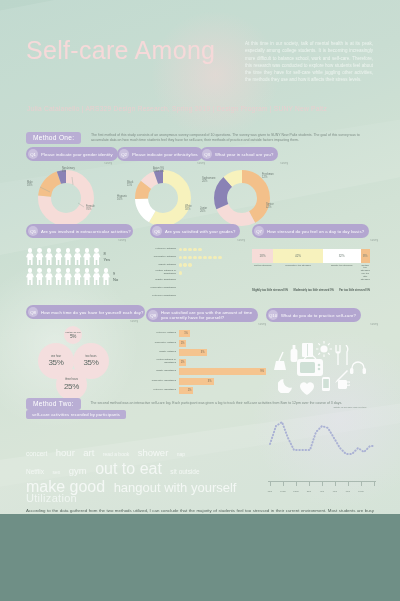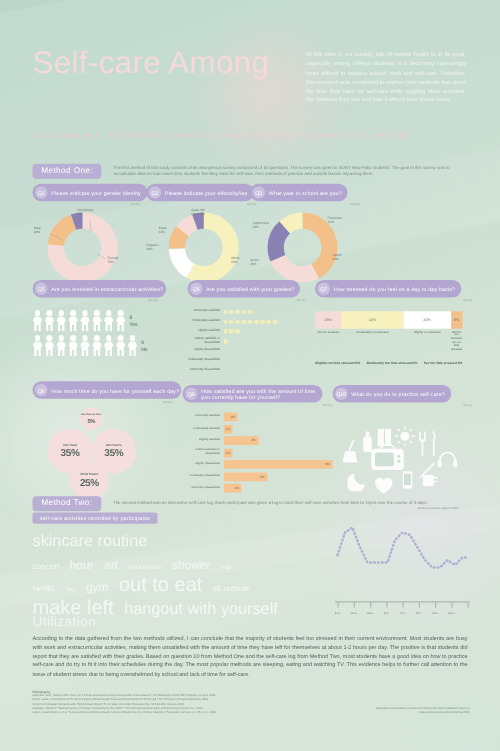--- a/index.html
+++ b/index.html
@@ -1,18 +1,18 @@
 <!DOCTYPE html>
 <html><head>
 <meta charset="utf-8">
 <style>
   html,body{margin:0;padding:0;background:#6f8f86;}
   body{font-family:"Liberation Sans",sans-serif;}
   #poster{
-    position:relative;width:400px;height:601px;overflow:hidden;
+    position:relative;width:400px;height:514px;overflow:hidden;
     background:linear-gradient(160deg,#bcd6cb 0%,#c3dacd 28%,#cfe0d2 52%,#d6e3d6 72%,#cfdfd3 100%);
   }
   
   .band{position:absolute;pointer-events:none;}
   .band1{left:-40px;top:-30px;width:520px;height:240px;background:rgba(255,255,255,.10);
     transform:rotate(-11deg);}
   .band2{left:-60px;top:150px;width:560px;height:300px;background:rgba(255,255,255,.07);
     transform:rotate(-9deg);}
   .band3{left:-60px;top:430px;width:560px;height:220px;background:rgba(255,255,255,.13);
     transform:rotate(-8deg);}
@@ -396,21 +396,21 @@
       </div>
     </div>
   </div>
 
   <div class="card" style="left:26px;top:305px;width:112px;">
     <div class="qpill">
       <span class="qnum">Q8</span>
       <span class="qtext">How much time do you have for yourself each day?</span>
     </div>
     <div class="qsource">survey</div>
-    <div style="position:relative;height:68px;margin-top:3px;font-weight:bold;">
+    <div style="position:relative;height:68px;margin-top:3px;">
       <div class="bub small" style="left:38px;top:0px;width:18px;height:18px;">
         <span class="bt">less than an hour</span>
         <span class="bv">5%</span>
       </div>
       <div class="bub" style="left:12px;top:17px;width:36px;height:36px;">
         <span class="bt">one hour</span>
         <span class="bv">35%</span>
       </div>
       <div class="bub" style="left:47px;top:17px;width:36px;height:36px;">
         <span class="bt">two hours</span>
@@ -572,33 +572,33 @@
     </div>
   </div>
 
   <div class="method-row" id="m2">
     <span class="method-badge">Method Two:</span>
     <span class="method-desc">The second method was an interactive self-care log. Each participant was given a log to track their self-care activities from 8am to 12pm over the course of 3 days.</span>
   </div>
   <div id="m2-sub">self-care activities recorded by participants</div>
 
   <div id="cloud">
-    <span class="w-lg">skincare routine</span><br>
+    <br>
     <span class="w-sm">concert</span>
     <span class="w-md">hour</span>
     <span class="w-md">art</span>
     <span class="w-xs">read a book</span>
     <span class="w-md">shower</span>
     <span class="w-xs">nap</span><br>
     <span class="w-sm">Netflix</span>
     <span class="w-xs">sex</span>
     <span class="w-md">gym</span>
     <span class="w-xl">out to eat</span>
     <span class="w-sm">sit outside</span><br>
-    <span class="w-xl">make left</span>
+    <span class="w-xl">make good</span>
     <span class="w-lg">hangout with yourself</span>
   </div>
 
   <div id="linechart">
     <svg width="108" height="80" viewBox="0 0 108 80">
       <polyline points="2,40 8,22 14,18 20,34 26,46 34,46 42,46 48,28 54,22 60,24 66,34 72,44 78,50 84,50 90,44 96,48 102,42 106,42" fill="none" stroke="#aab1d4" stroke-width="2" stroke-dasharray="0.5 2.6" stroke-linecap="round"></polyline>
     </svg>
     <div class="axis"></div>
     <div class="tick" style="left:2px;"></div><div class="ticklab" style="left:2px;">8am</div>
     <div class="tick" style="left:15px;"></div><div class="ticklab" style="left:15px;">10am</div>

